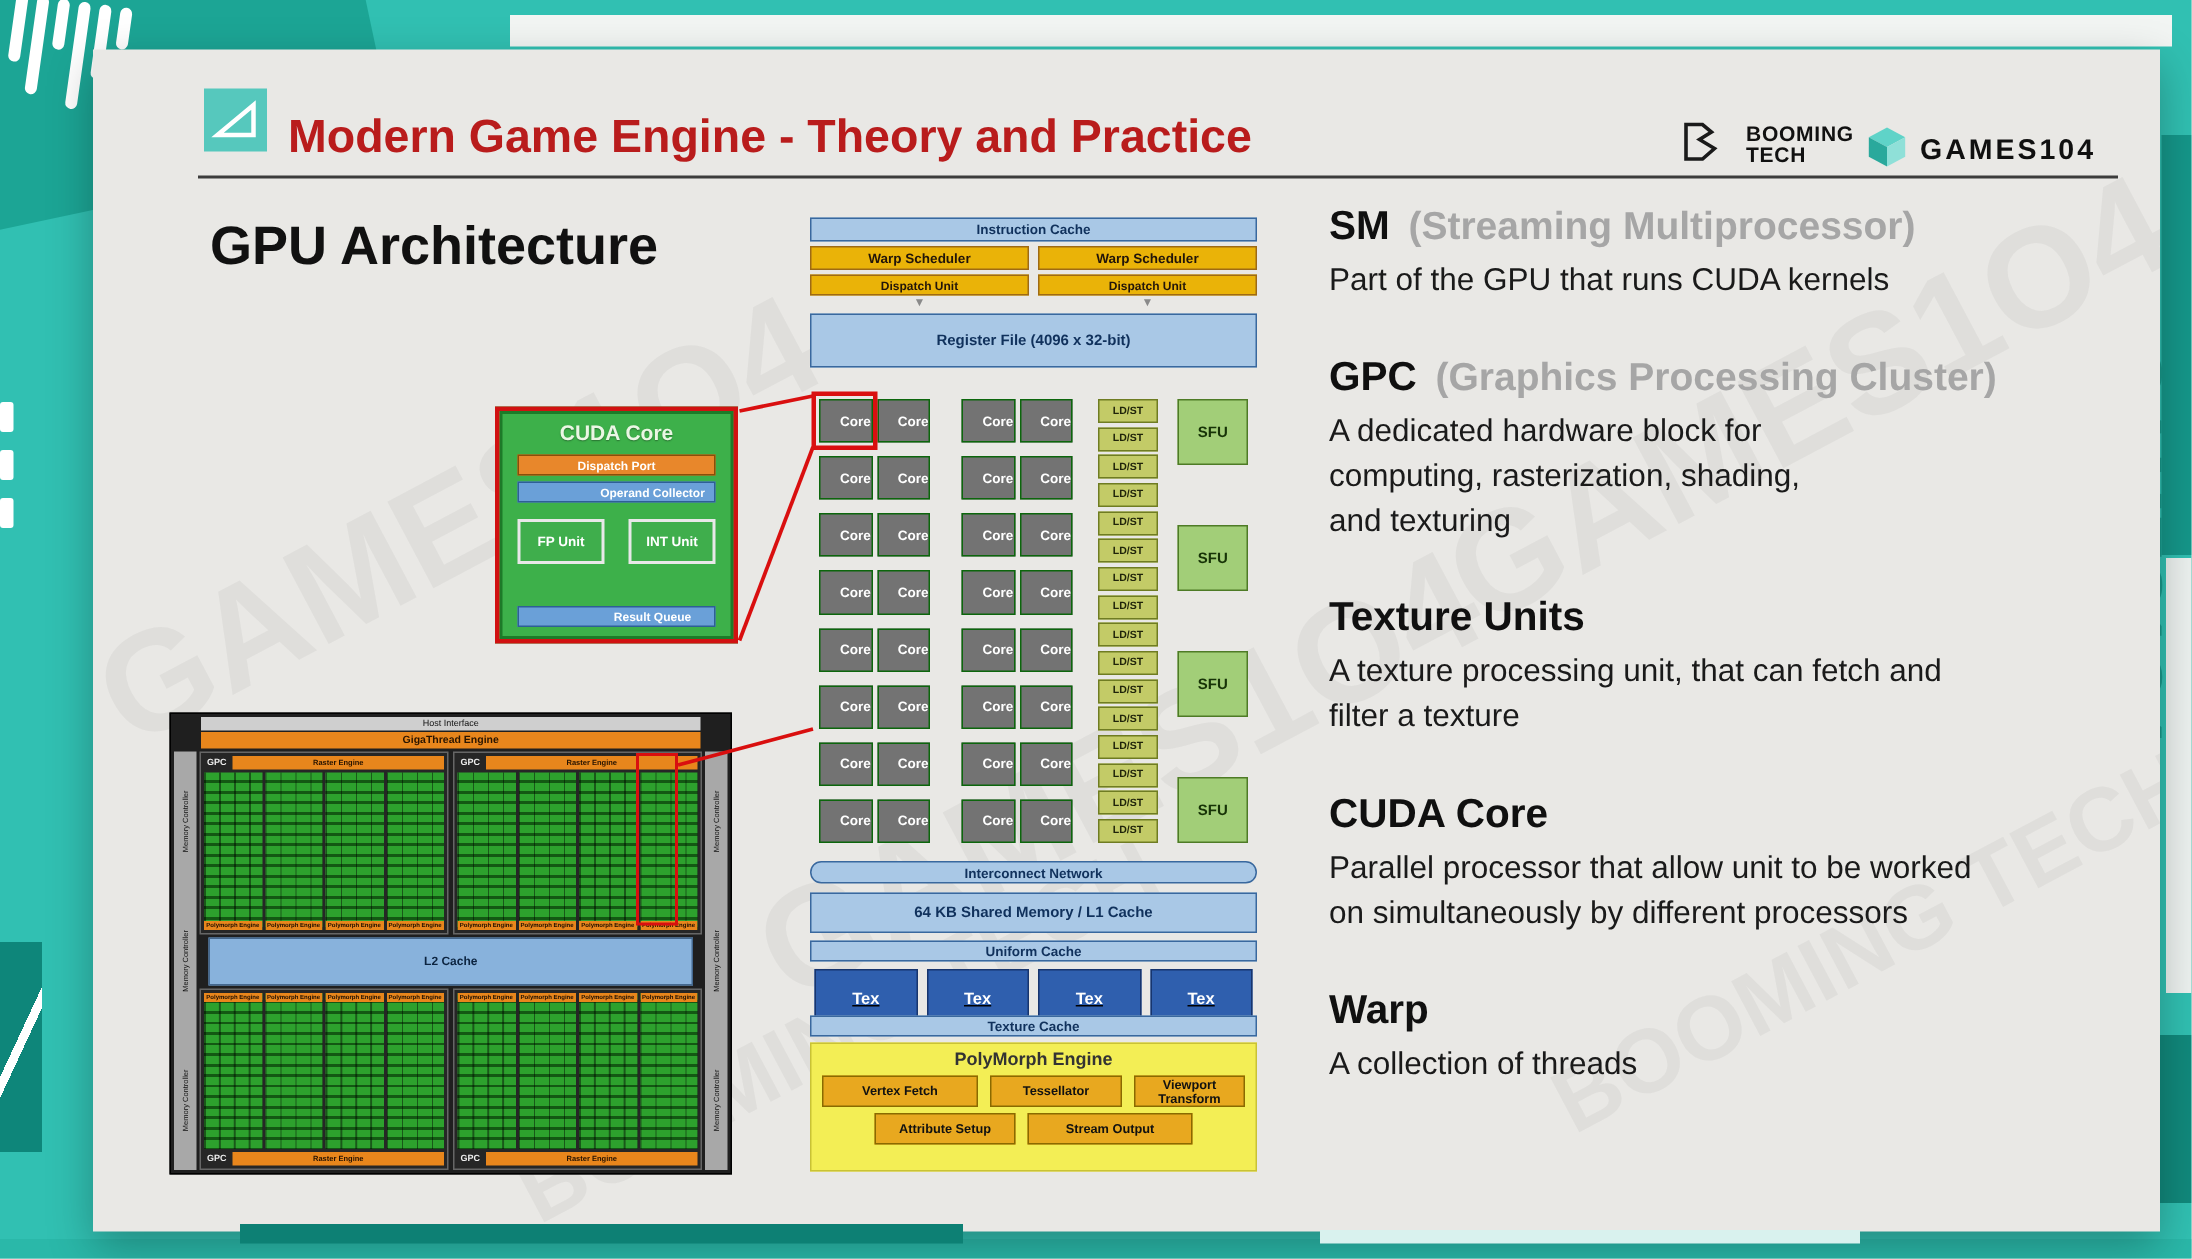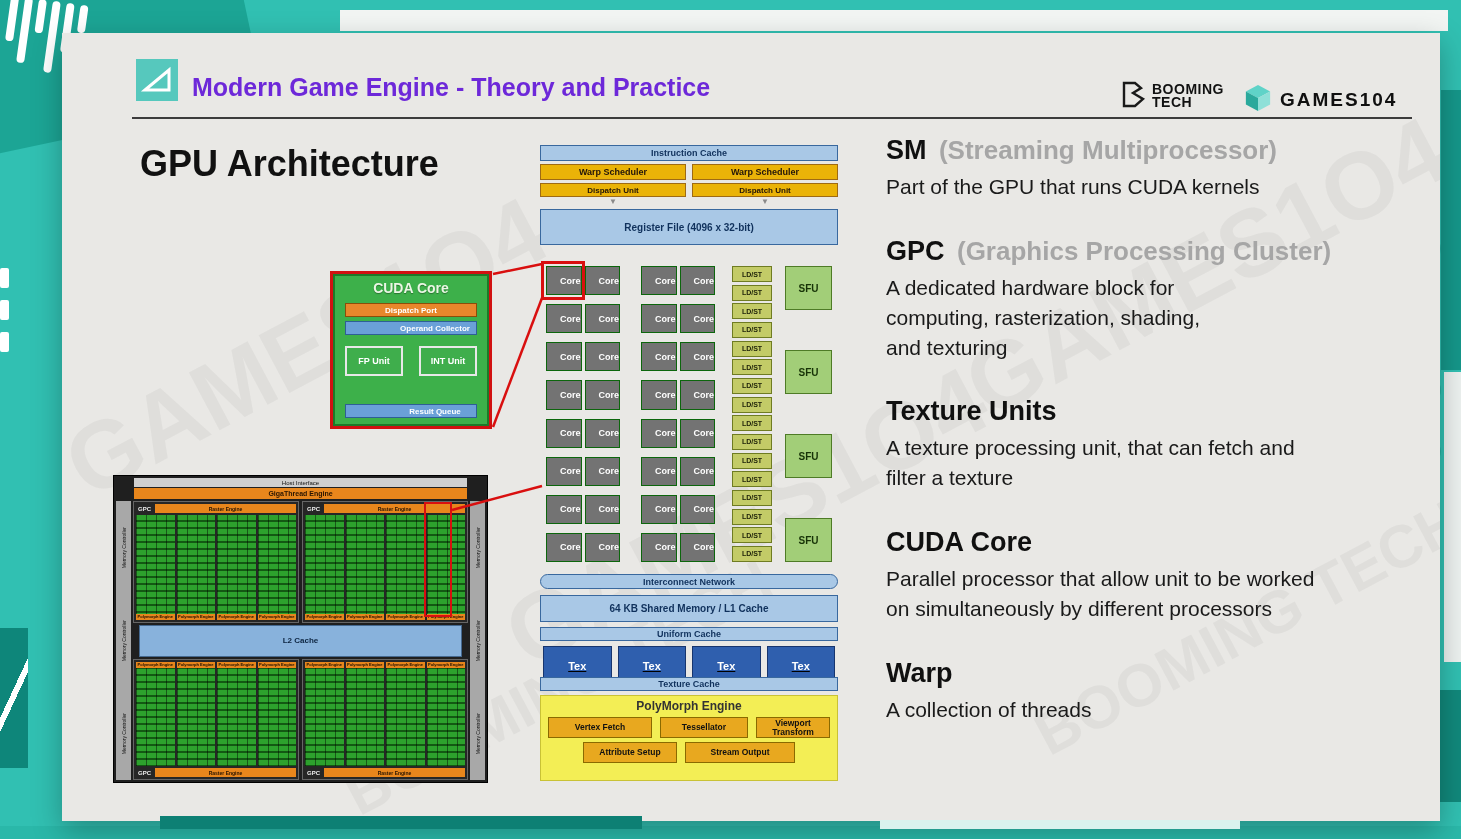--- a/index.html
+++ b/index.html
@@ -24,23 +24,23 @@
   .deco-bottom3 { left:880px; top:820px; width:360px; height:9px; background:#d9f2ee; z-index:3; }
   .bg-wm { left:1396px; top:230px; writing-mode:vertical-rl; font-size:48px; font-weight:bold; color:#18998c; z-index:1; white-space:nowrap; }
 
   
   .slide { position:absolute; left:62px; top:33px; width:1378px; height:788px; background:#e9e8e5;
            box-shadow:0 10px 28px rgba(0,0,0,.28); z-index:2; overflow:hidden; }
   .wm { position:absolute; font-weight:bold; transform:rotate(-28deg); white-space:nowrap; color:rgba(100,100,100,.07); z-index:0; pointer-events:none; }
 
   .hdr-icon { position:absolute; left:74px; top:26px; width:42px; height:42px; background:#56c8bd;
               display:flex; align-items:center; justify-content:center; z-index:5; }
-  .hdr-title { position:absolute; left:130px; top:40px; font-size:25px; font-weight:bold; color:#6d28d9; z-index:5; }
+  .hdr-title { position:absolute; left:130px; top:40px; font-size:31px; font-weight:bold; color:#b91c1c; z-index:5; }
   .hdr-line { position:absolute; left:70px; top:84px; width:1280px; height:2px; background:#3c3c3c; z-index:5; }
-  .booming { position:absolute; left:1056px; top:46px; display:flex; align-items:center; gap:4px; z-index:5; }
+  .booming { position:absolute; left:1056px; top:46px; display:flex; align-items:center; gap:16px; z-index:5; }
   .booming-text { font-size:14px; font-weight:800; line-height:.95; letter-spacing:.5px; color:#111; }
   .gameslogo { position:absolute; left:1182px; top:50px; display:flex; align-items:center; gap:8px; z-index:5; }
   .games-text { font-size:19px; font-weight:800; color:#101010; letter-spacing:2px; }
 
   .gpu-heading { position:absolute; left:78px; top:110px; font-size:36px; font-weight:bold; color:#111; z-index:5; }
 
   
   .cuda { position:absolute; left:268px; top:238px; width:162px; height:158px; border:3px solid #d11111;
           background:#3db04a; box-shadow:inset 0 0 0 2px #1d7a28; padding:4px 10px; z-index:5;
           display:flex; flex-direction:column; }

